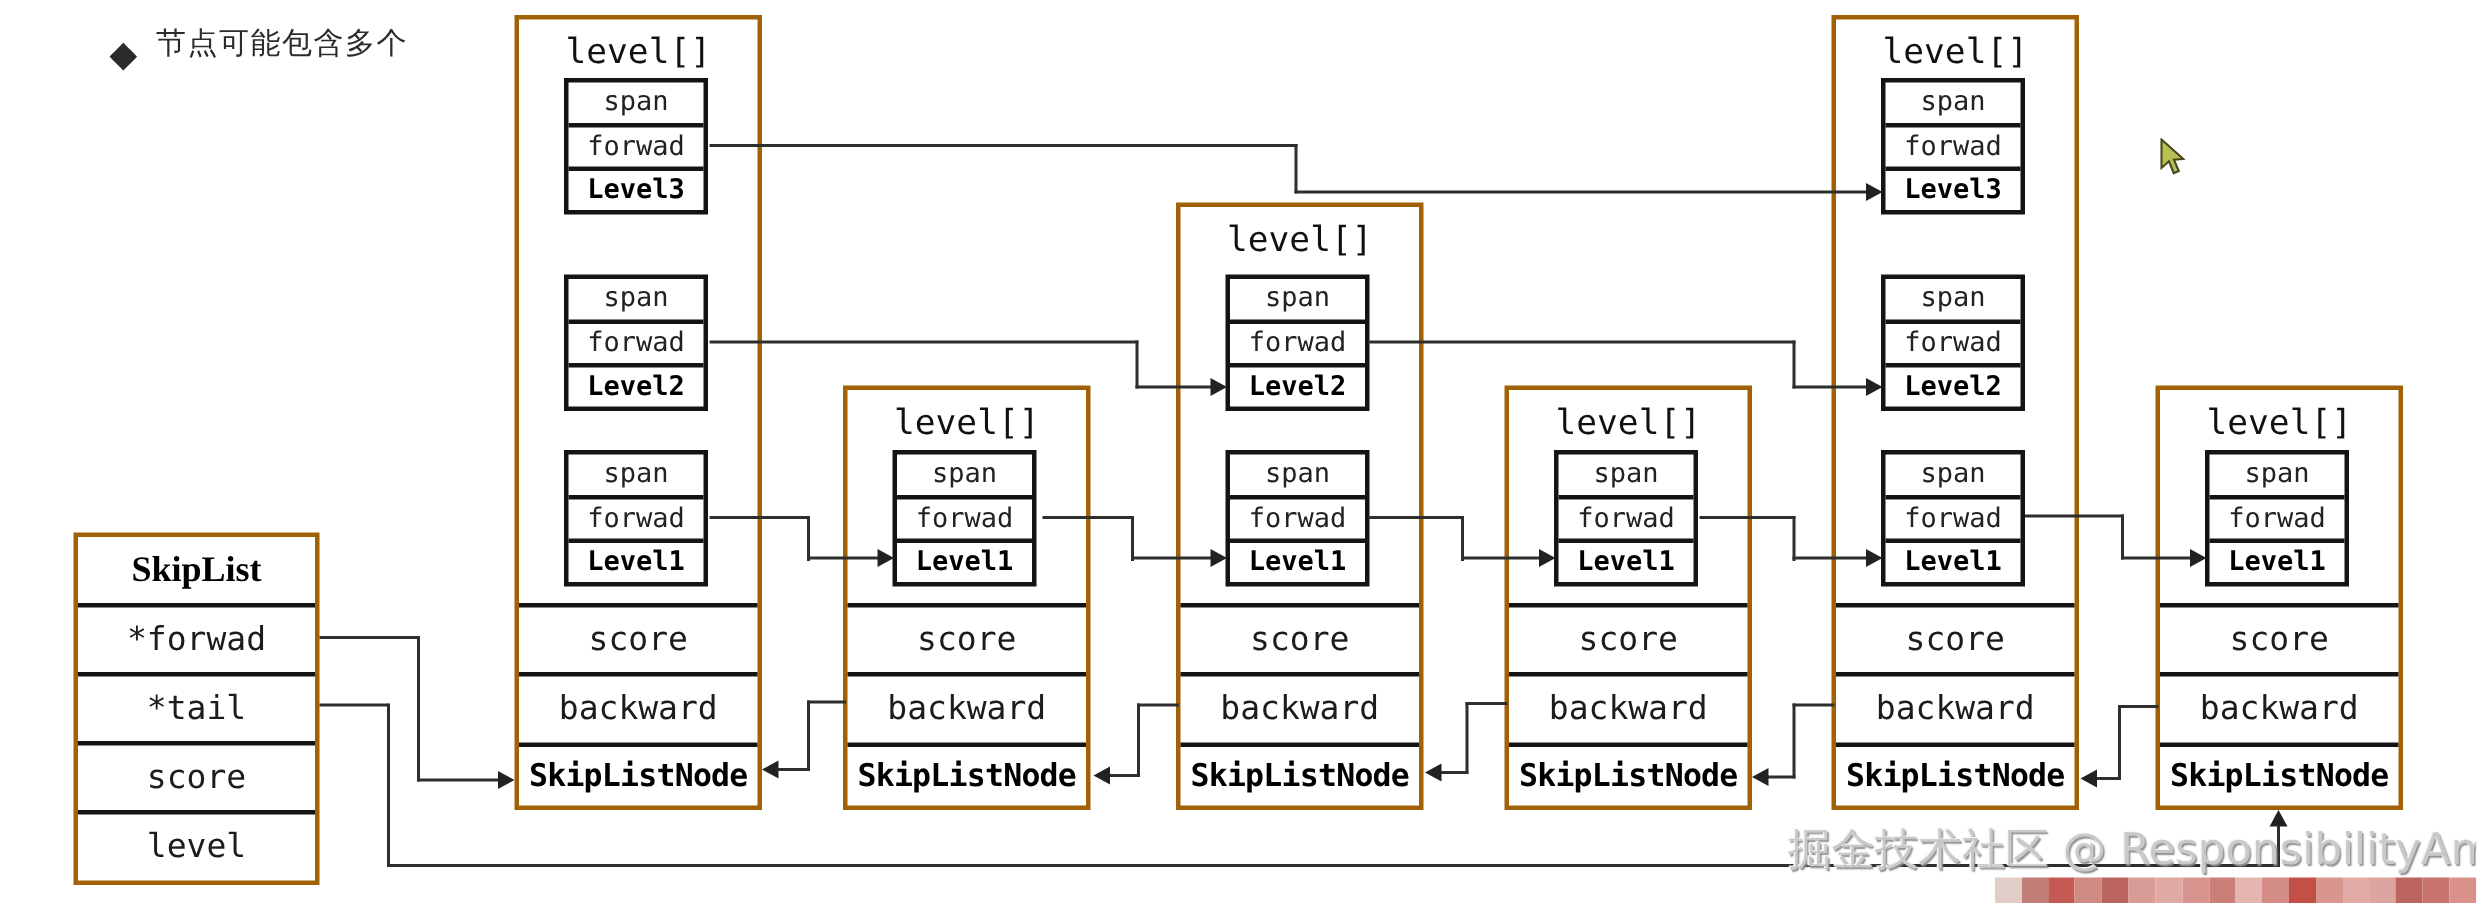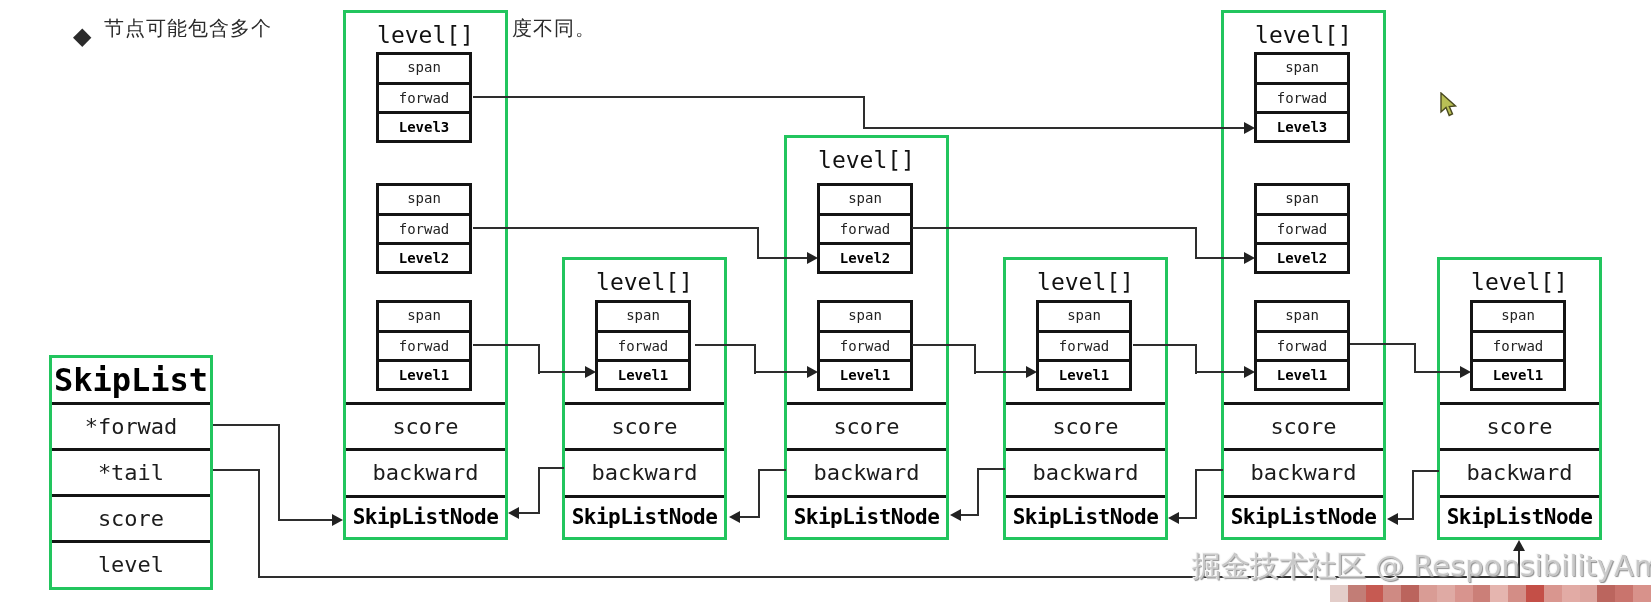--- a/index.html
+++ b/index.html
@@ -1,30 +1,30 @@
 <!DOCTYPE html>
 <html><head>
 <meta charset="utf-8">
 <style>
   html,body{margin:0;padding:0;background:#fff;}
   #canvas{position:relative;width:1651px;height:602px;background:#ffffff;overflow:hidden;
           font-family:"DejaVu Sans Mono",monospace;}
-  .box{position:absolute;border:3px solid #22c55e;background:#fff;box-sizing:border-box;}
+  .box{position:absolute;border:3px solid #a16207;background:#fff;box-sizing:border-box;}
   .node-title{position:absolute;left:0;right:0;top:6px;height:32px;line-height:32px;
               text-align:center;font-size:23px;color:#111;}
   .entry{position:absolute;border:3px solid #141414;background:#fff;box-sizing:border-box;
          width:96px;left:30px;}
-  .e-row{height:27px;line-height:25px;text-align:center;font-size:14px;color:#222;box-sizing:border-box;}
+  .e-row{height:27px;line-height:25px;text-align:center;font-size:18px;color:#222;box-sizing:border-box;}
   .e-row.bt{border-top:3px solid #141414;height:29px;line-height:26px;}
   .e-bold{font-weight:bold;color:#000;}
   .f-row{position:absolute;left:0;right:0;box-sizing:border-box;border-top:3px solid #141414;
          text-align:center;font-size:22px;color:#1c1c1c;}
   .f-sln{font-weight:bold;font-size:21px;letter-spacing:-0.5px;color:#000;}
   .sl-row{box-sizing:border-box;text-align:center;font-size:22px;color:#1c1c1c;}
-  .sl-title{font-weight:bold;font-size:32px;color:#000;height:44px;line-height:44px;}
+  .sl-title{font-weight:bold;font-size:24px;color:#000;height:44px;line-height:44px;font-family:Liberation Serif, serif;}
   .sl-field{border-top:3px solid #141414;}
   .line{position:absolute;background:#2e2e2e;}
   .arrow{position:absolute;width:0;height:0;}
   .arrow.r{border-top:6px solid transparent;border-bottom:6px solid transparent;border-left:11px solid #222;}
   .arrow.l{border-top:6px solid transparent;border-bottom:6px solid transparent;border-right:11px solid #222;}
   .arrow.u{border-left:6px solid transparent;border-right:6px solid transparent;border-bottom:11px solid #222;}
   .heading-seg{position:absolute;font-family:"DejaVu Sans",sans-serif;font-size:20px;
                color:#2b2b2b;letter-spacing:1px;white-space:nowrap;}
   #bullet{font-size:24px;top:22px;left:73px;}
   #watermark{position:absolute;left:1192px;top:547px;white-space:nowrap;
@@ -34,21 +34,20 @@
   #strip div{flex:1;}
   #cursor{position:absolute;left:1439px;top:92px;z-index:10;}
 </style>
 </head>
 <body>
 
 <div id="canvas">
 
   <span class="heading-seg" id="bullet">◆</span>
   <span class="heading-seg" style="left:104px;top:15px">节点可能包含多个</span>
-  <span class="heading-seg" style="left:512px;top:15px">度不同。</span>
 
   <div class="box" style="left:49px;top:355px;width:164px;height:235px">
     <div class="sl-row sl-title">SkipList</div>
     <div class="sl-row sl-field" style="height:46px;line-height:43px">*forwad</div>
     <div class="sl-row sl-field" style="height:46px;line-height:43px">*tail</div>
     <div class="sl-row sl-field" style="height:46px;line-height:43px">score</div>
     <div class="sl-row sl-field" style="height:47px;line-height:44px">level</div>
   </div>
 
   <div id="nodes">

